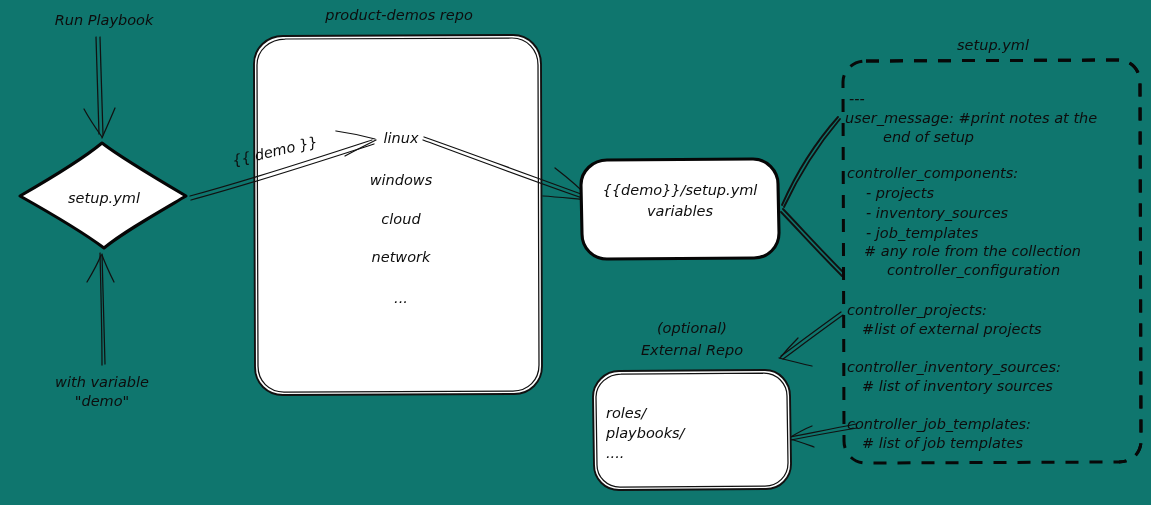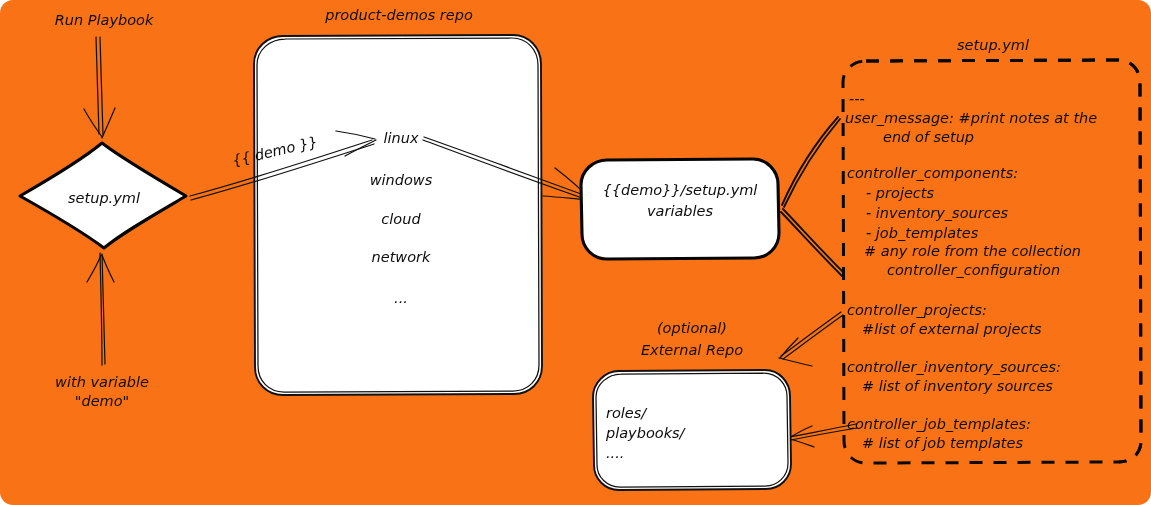--- a/index.html
+++ b/index.html
@@ -5,24 +5,23 @@
 <style>
   html, body {
     margin: 0;
     padding: 0;
     background: #ffffff;
   }
   #stage {
     position: relative;
     width: 1151px;
     height: 505px;
-    background: #f97316;
+    background: #0f766e;
     overflow: hidden;
     font-family: "DejaVu Sans", sans-serif;
-    border-radius: 13px;
   }
   svg#canvas {
     position: absolute;
     left: 0; top: 0;
     width: 1151px;
     height: 505px;
   }
   .hand {
     font-family: "DejaVu Sans", sans-serif;
     fill: #0d0d0d;

